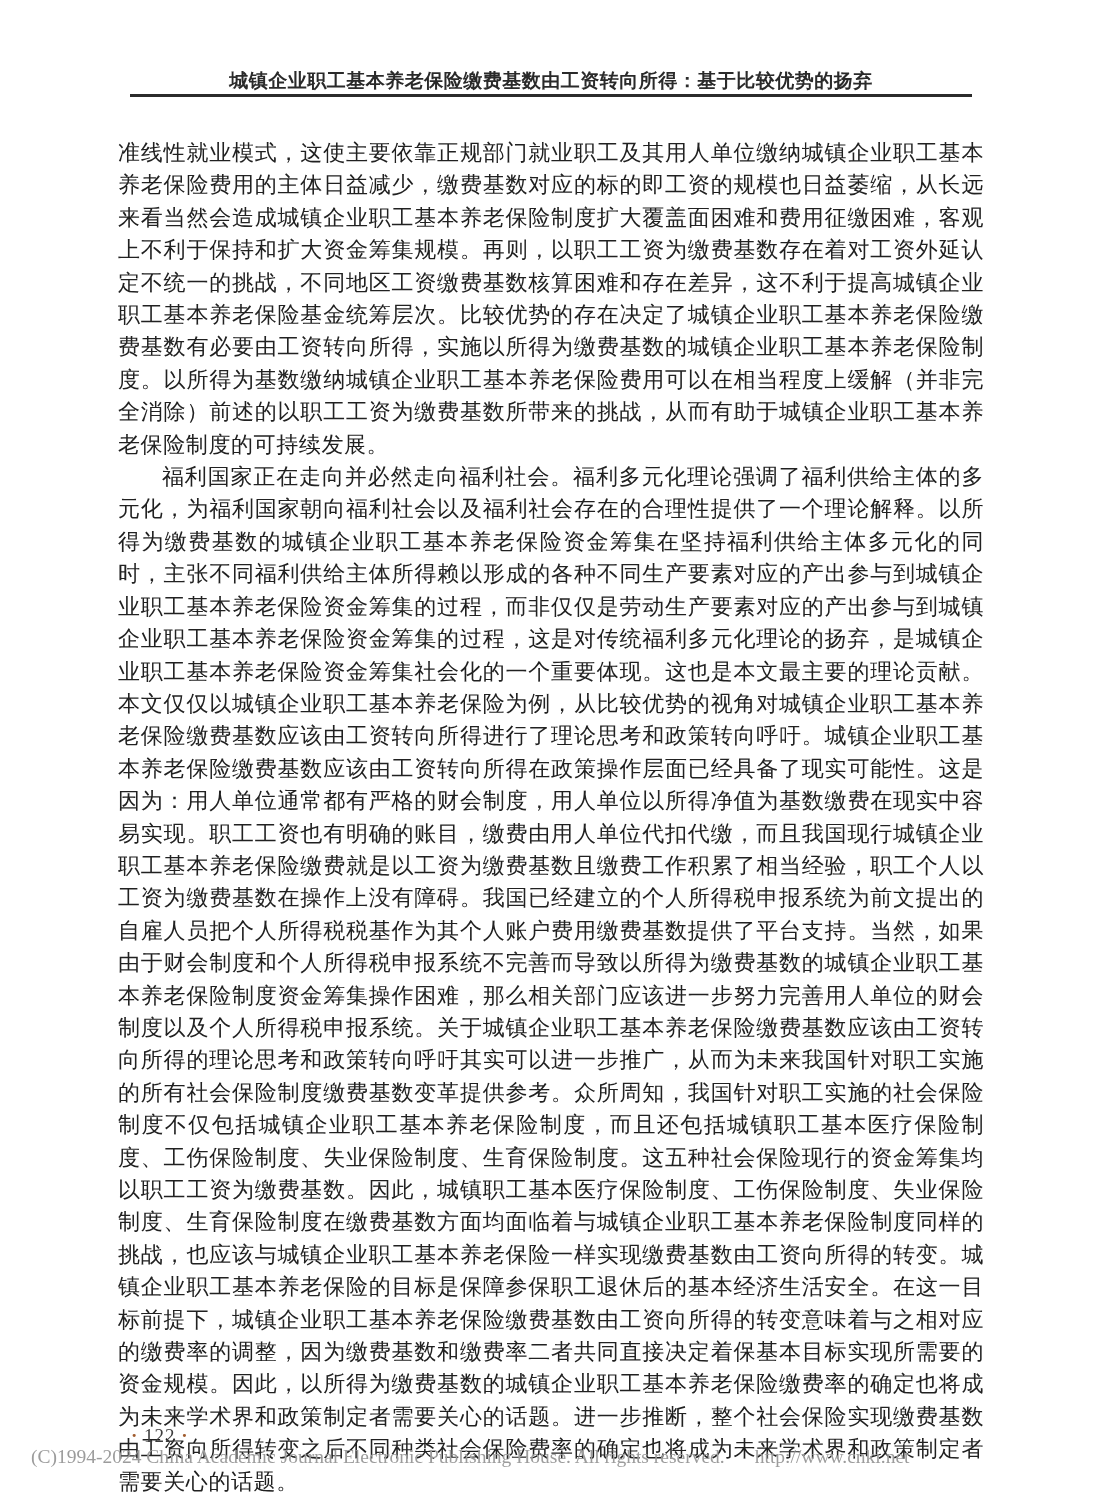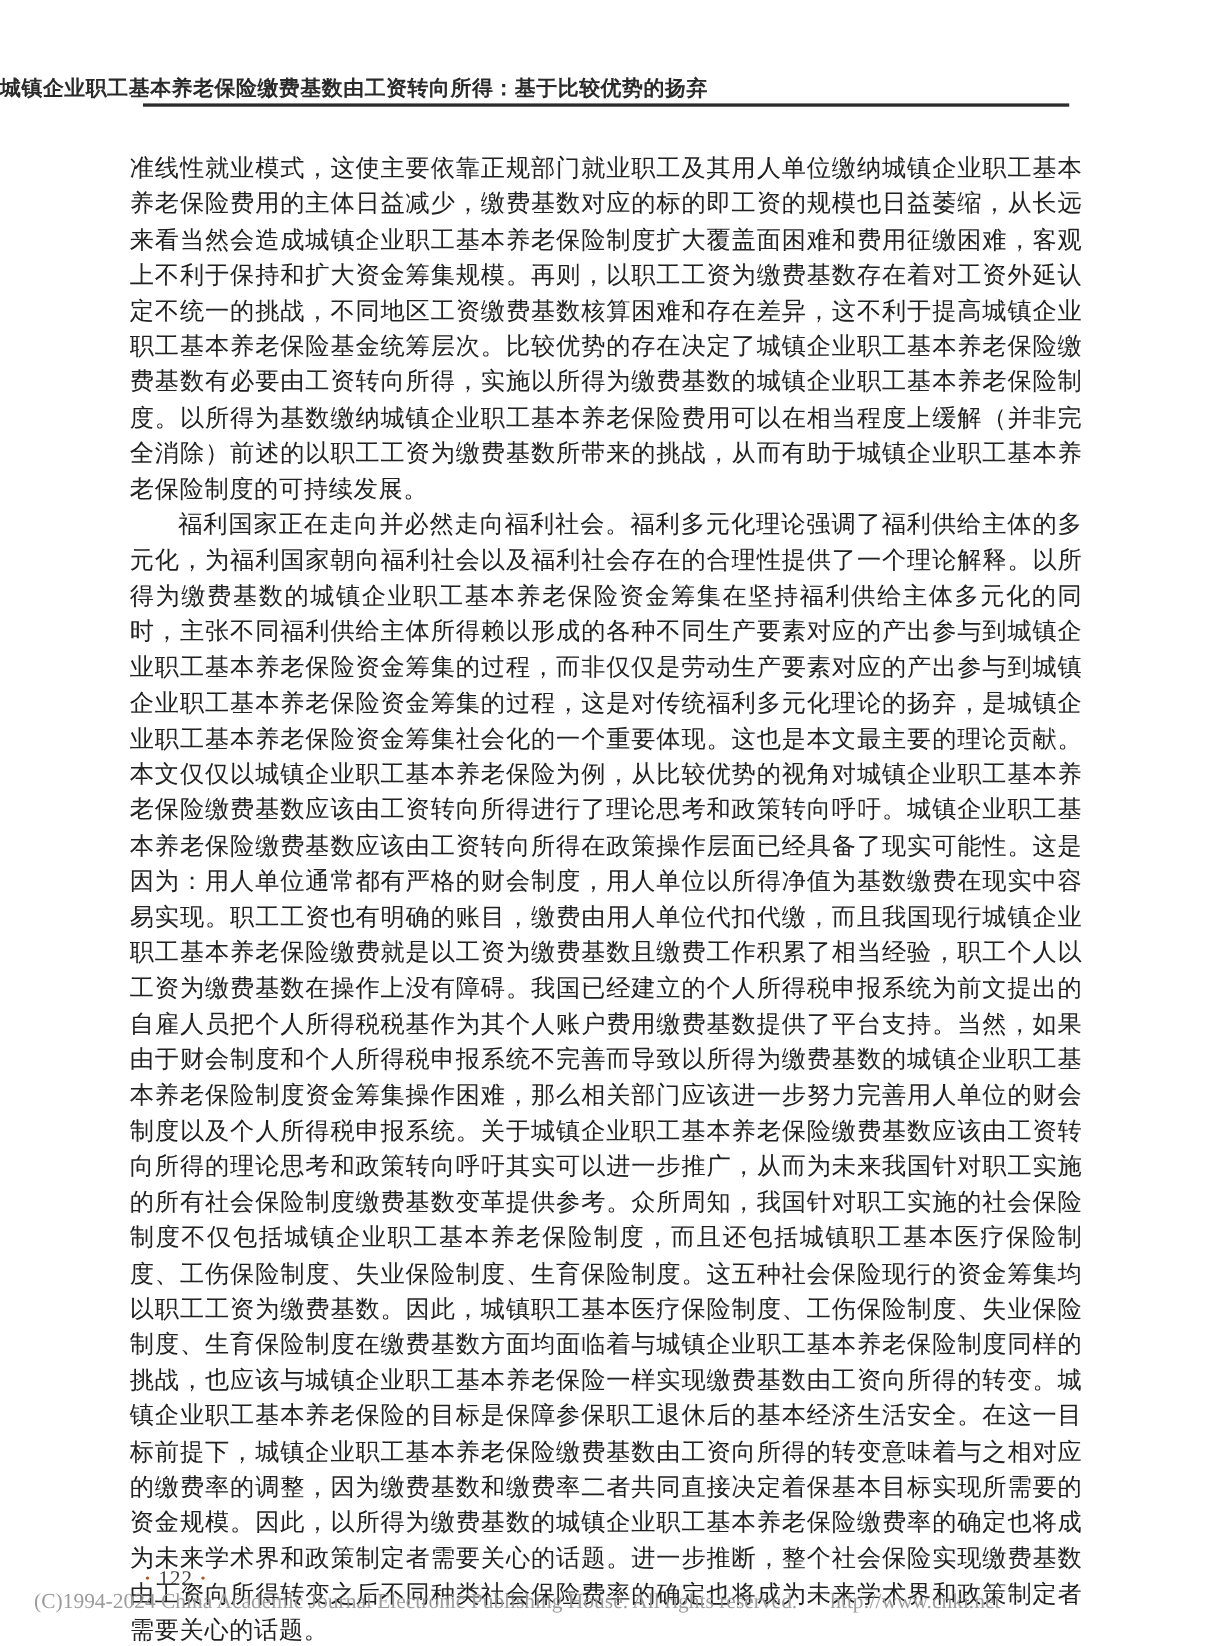--- a/index.html
+++ b/index.html
@@ -13,21 +13,21 @@
     height: 1496px;
     background: #ffffff;
     overflow: hidden;
     font-family: "Liberation Serif", "DejaVu Serif", serif;
   }
   .running-head {
     position: absolute;
     top: 70px;
     left: 0;
     right: 0;
-    text-align: left;
+    text-align: center;
     font-size: 19px;
     line-height: 22px;
     font-weight: 700;
     color: #2a2a2a;
     letter-spacing: 0.5px;
   }
   .head-rule {
     position: absolute;
     top: 94px;
     left: 130px;

